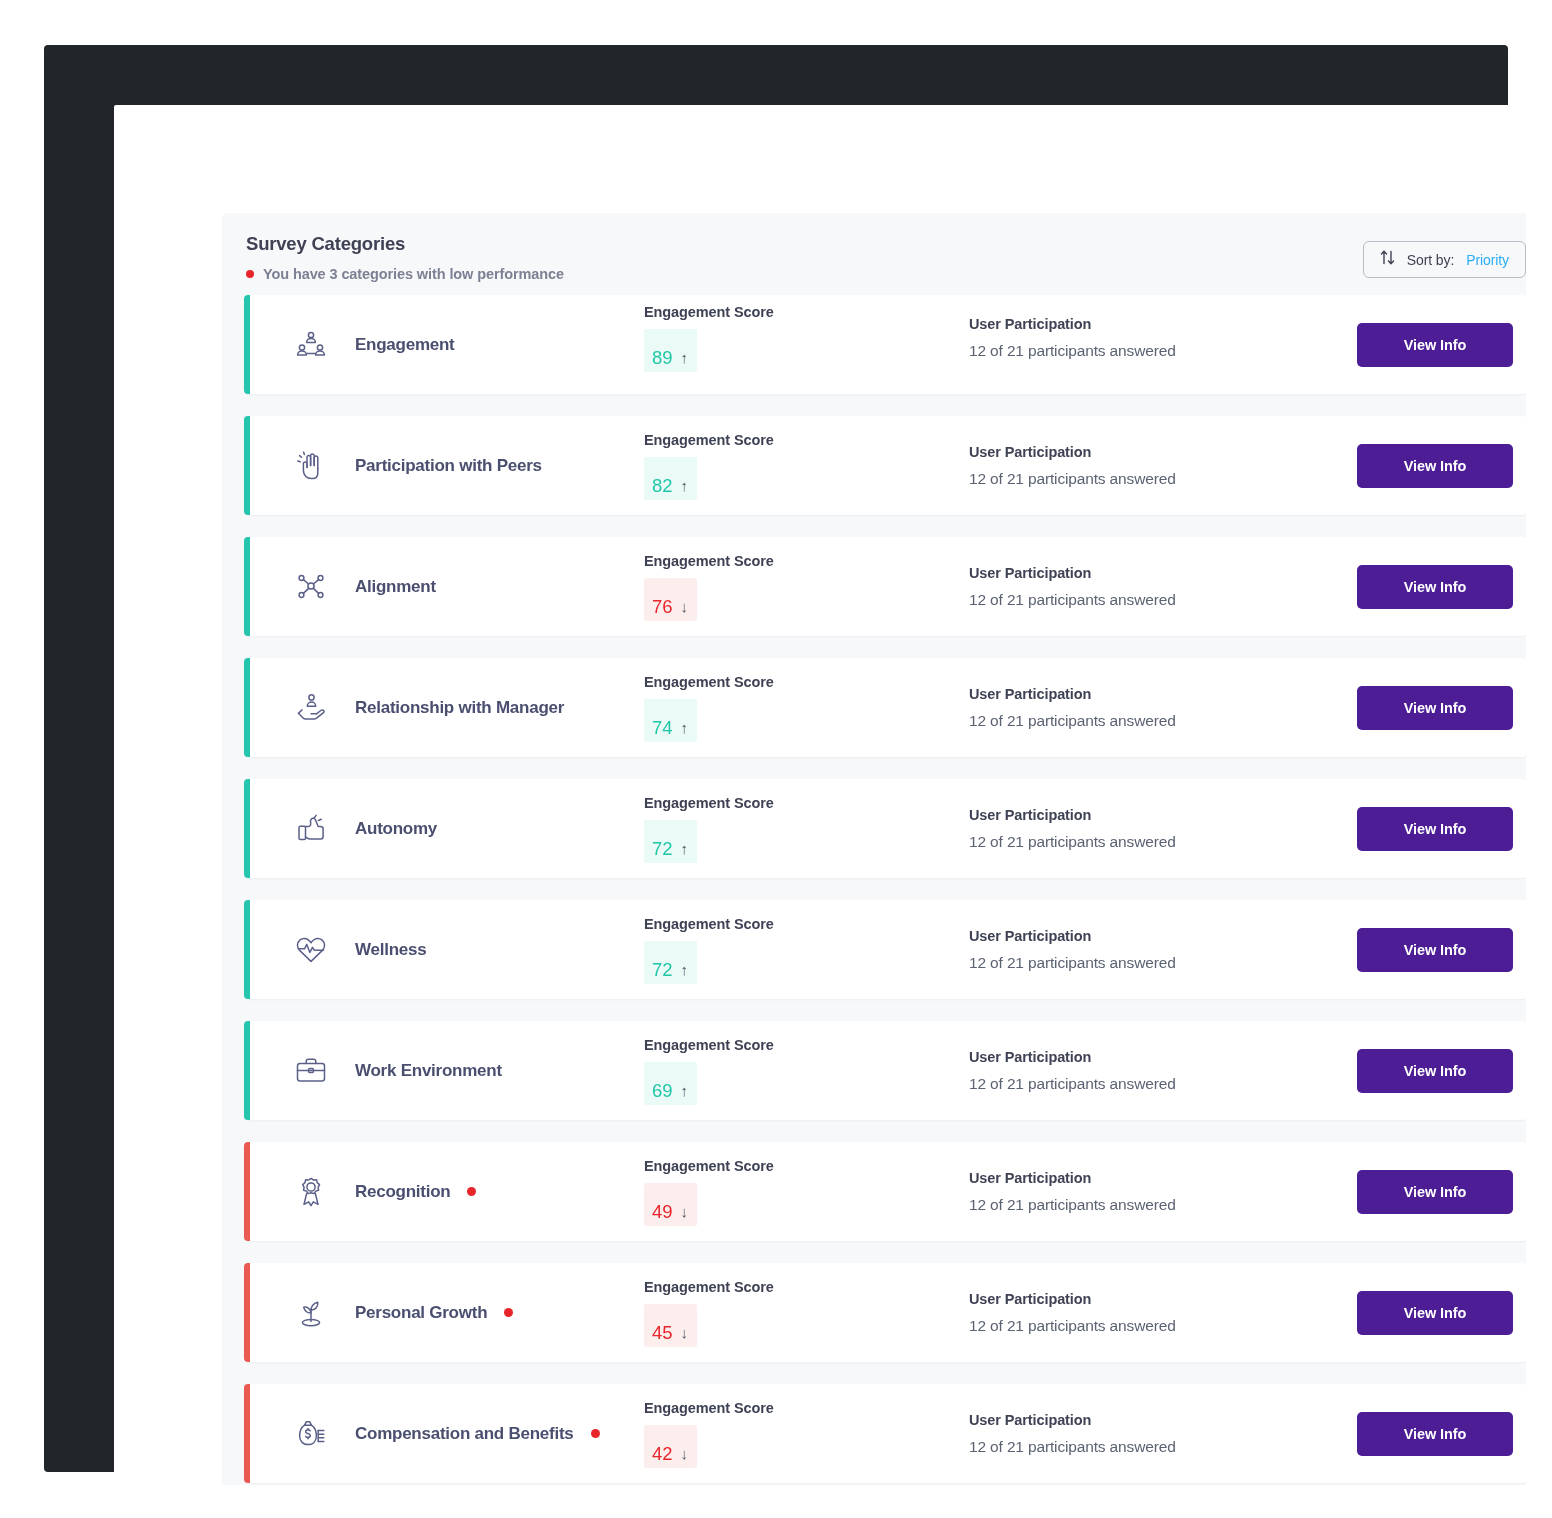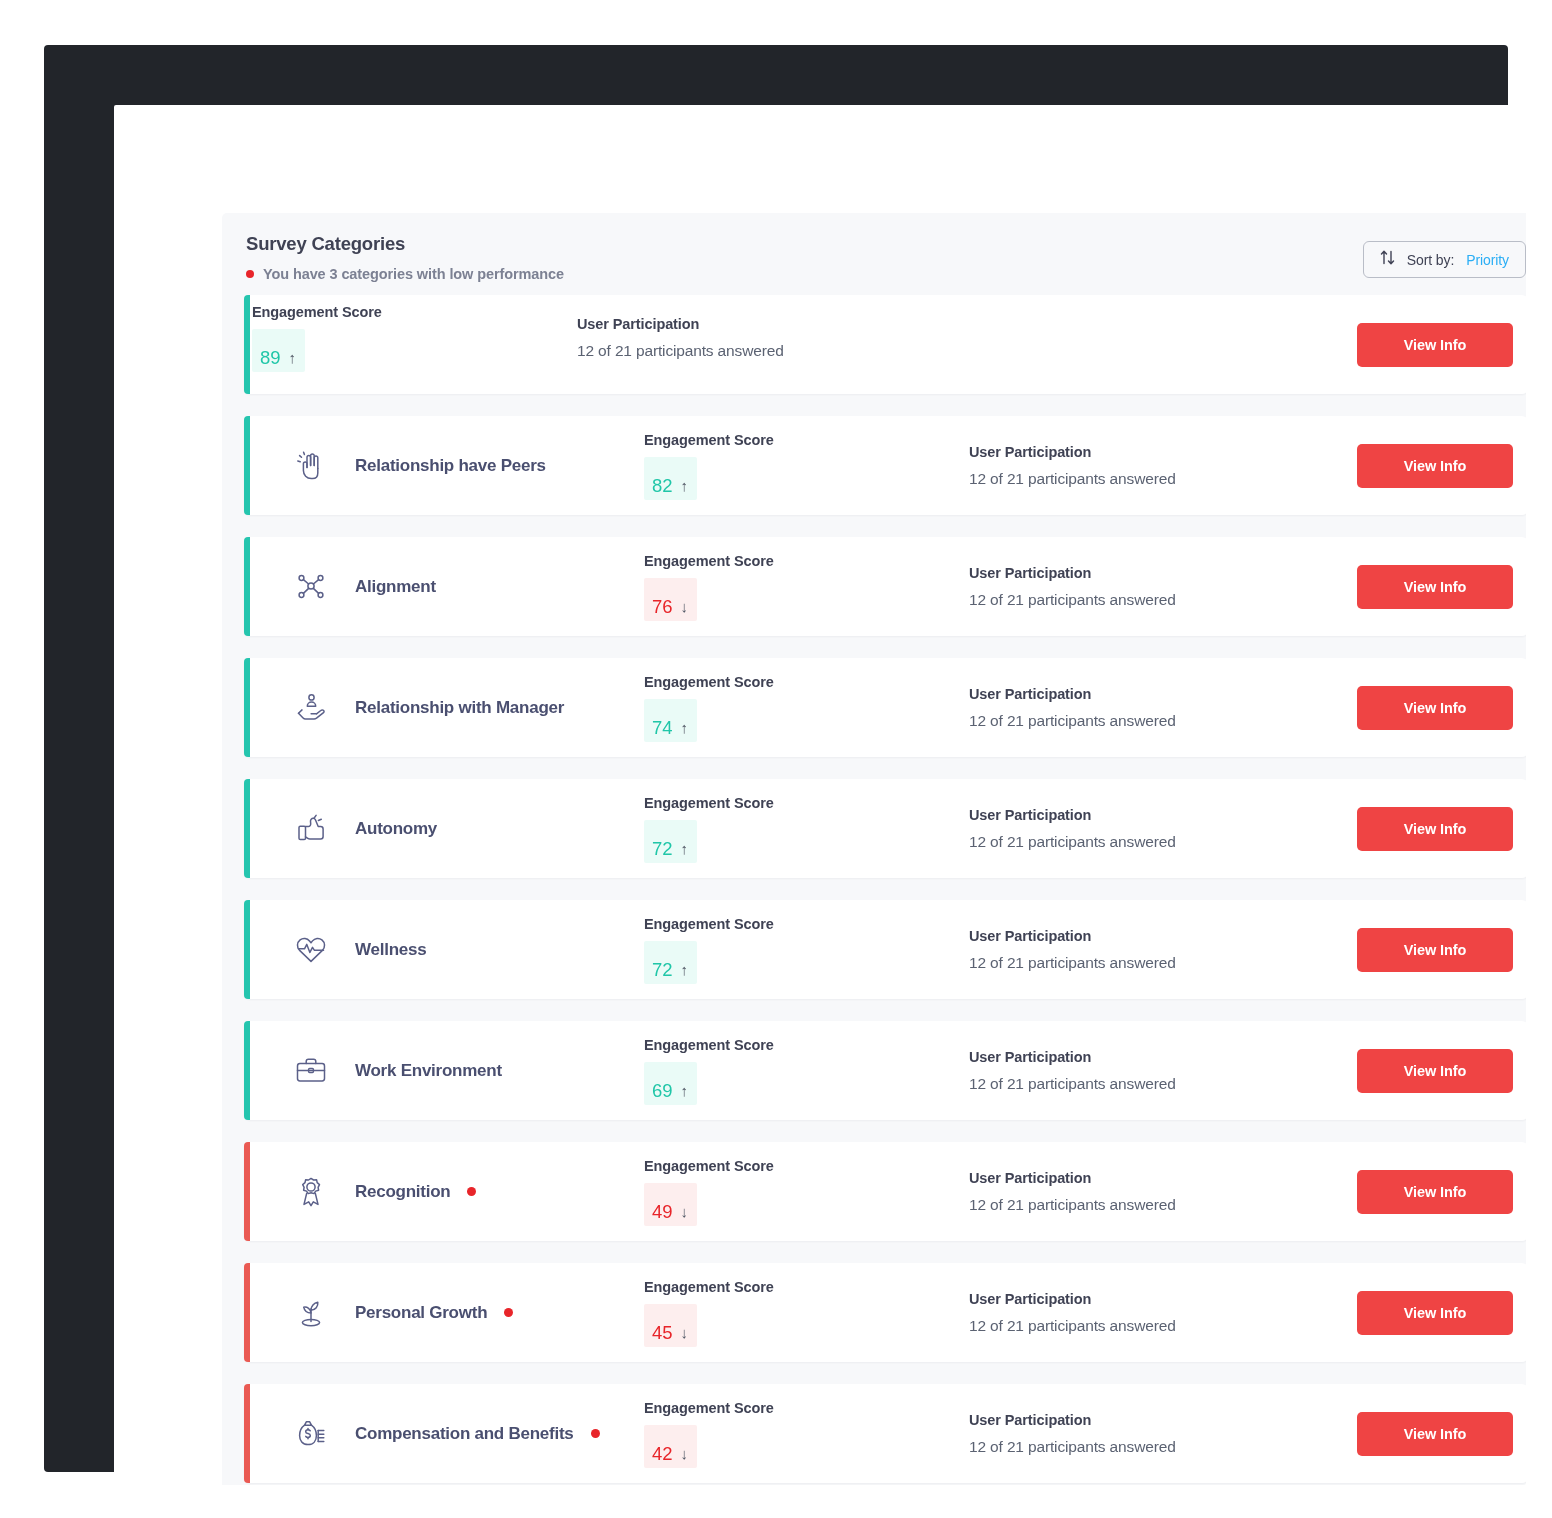--- a/index.html
+++ b/index.html
@@ -229,21 +229,21 @@
   .col-action {
     flex: 1;
     display: flex;
     justify-content: flex-end;
     padding-right: 15px;
   }
 
   .view-btn {
     width: 156px;
     height: 44px;
-    background: #ef4444;
+    background: #4c1d95;
     color: #ffffff;
     border: none;
     border-radius: 5px;
     font-family: "Liberation Sans", sans-serif;
     font-size: 14.5px;
     font-weight: bold;
     letter-spacing: -0.1px;
     cursor: pointer;
   }
 
@@ -275,20 +275,33 @@
           </span>
           <span class="sort-label">Sort by:</span>
           <span class="sort-value">Priority</span>
         </div>
       </div>
 
       <div class="rows" id="category-list">
           <div class="row-card nudge-1">
     <span class="accent-bar accent-good"></span>
 
+    <div class="col-name">
+      <span class="cat-icon"><svg viewBox="0 0 34 34" fill="none" stroke="currentColor" stroke-width="1.5" stroke-linecap="round" stroke-linejoin="round">
+      <circle cx="17" cy="7" r="2.6"></circle>
+                  <path d="M12.6 14.5c0-2.4 2-4 4.4-4s4.4 1.6 4.4 4z"></path>
+      <circle cx="8" cy="19.5" r="2.6"></circle>
+                  <path d="M3.6 27c0-2.4 2-4 4.4-4s4.4 1.6 4.4 4z"></path>
+      <circle cx="26" cy="19.5" r="2.6"></circle>
+                  <path d="M21.6 27c0-2.4 2-4 4.4-4s4.4 1.6 4.4 4z"></path>
+      <path d="M12.6 25.4h8.8"></path>
+                </svg></span>
+      <span class="cat-label">Engagement</span>
+
+    </div>
 
     <div class="col-score">
       <div class="meta-label">Engagement Score</div>
       <div class="score-chip score-up">
         <span>89</span>
         <span class="trend-arrow">↑</span>
       </div>
     </div>
 
     <div class="col-part">
@@ -304,21 +317,21 @@
     <span class="accent-bar accent-good"></span>
 
     <div class="col-name">
       <span class="cat-icon"><svg viewBox="0 0 34 34" fill="none" stroke="currentColor" stroke-width="1.5" stroke-linecap="round" stroke-linejoin="round">
       <path d="M13 18.5V8.2a1.8 1.8 0 0 1 3.6 0v8.3"></path>
       <path d="M16.6 16.5V6.8a1.8 1.8 0 0 1 3.6 0v9.7"></path>
       <path d="M20.2 16.5V8.8a1.8 1.8 0 0 1 3.6 0v10.6"></path>
       <path d="M13 18.5v-3.8a1.8 1.8 0 0 0-3.6 0v6.9c0 4.4 3.3 8 7.8 8h1.4c3.5 0 5.2-2.3 5.2-5.6v-4.6"></path>
       <path d="M7.5 8.3 5.6 6.6M6.2 12.7 3.8 12M10.4 5.6 9.6 3.2"></path>
                 </svg></span>
-      <span class="cat-label">Relationship have Peers</span>
+      <span class="cat-label">Participation with Peers</span>
 
     </div>
 
     <div class="col-score">
       <div class="meta-label">Engagement Score</div>
       <div class="score-chip score-up">
         <span>82</span>
         <span class="trend-arrow">↑</span>
       </div>
     </div>

